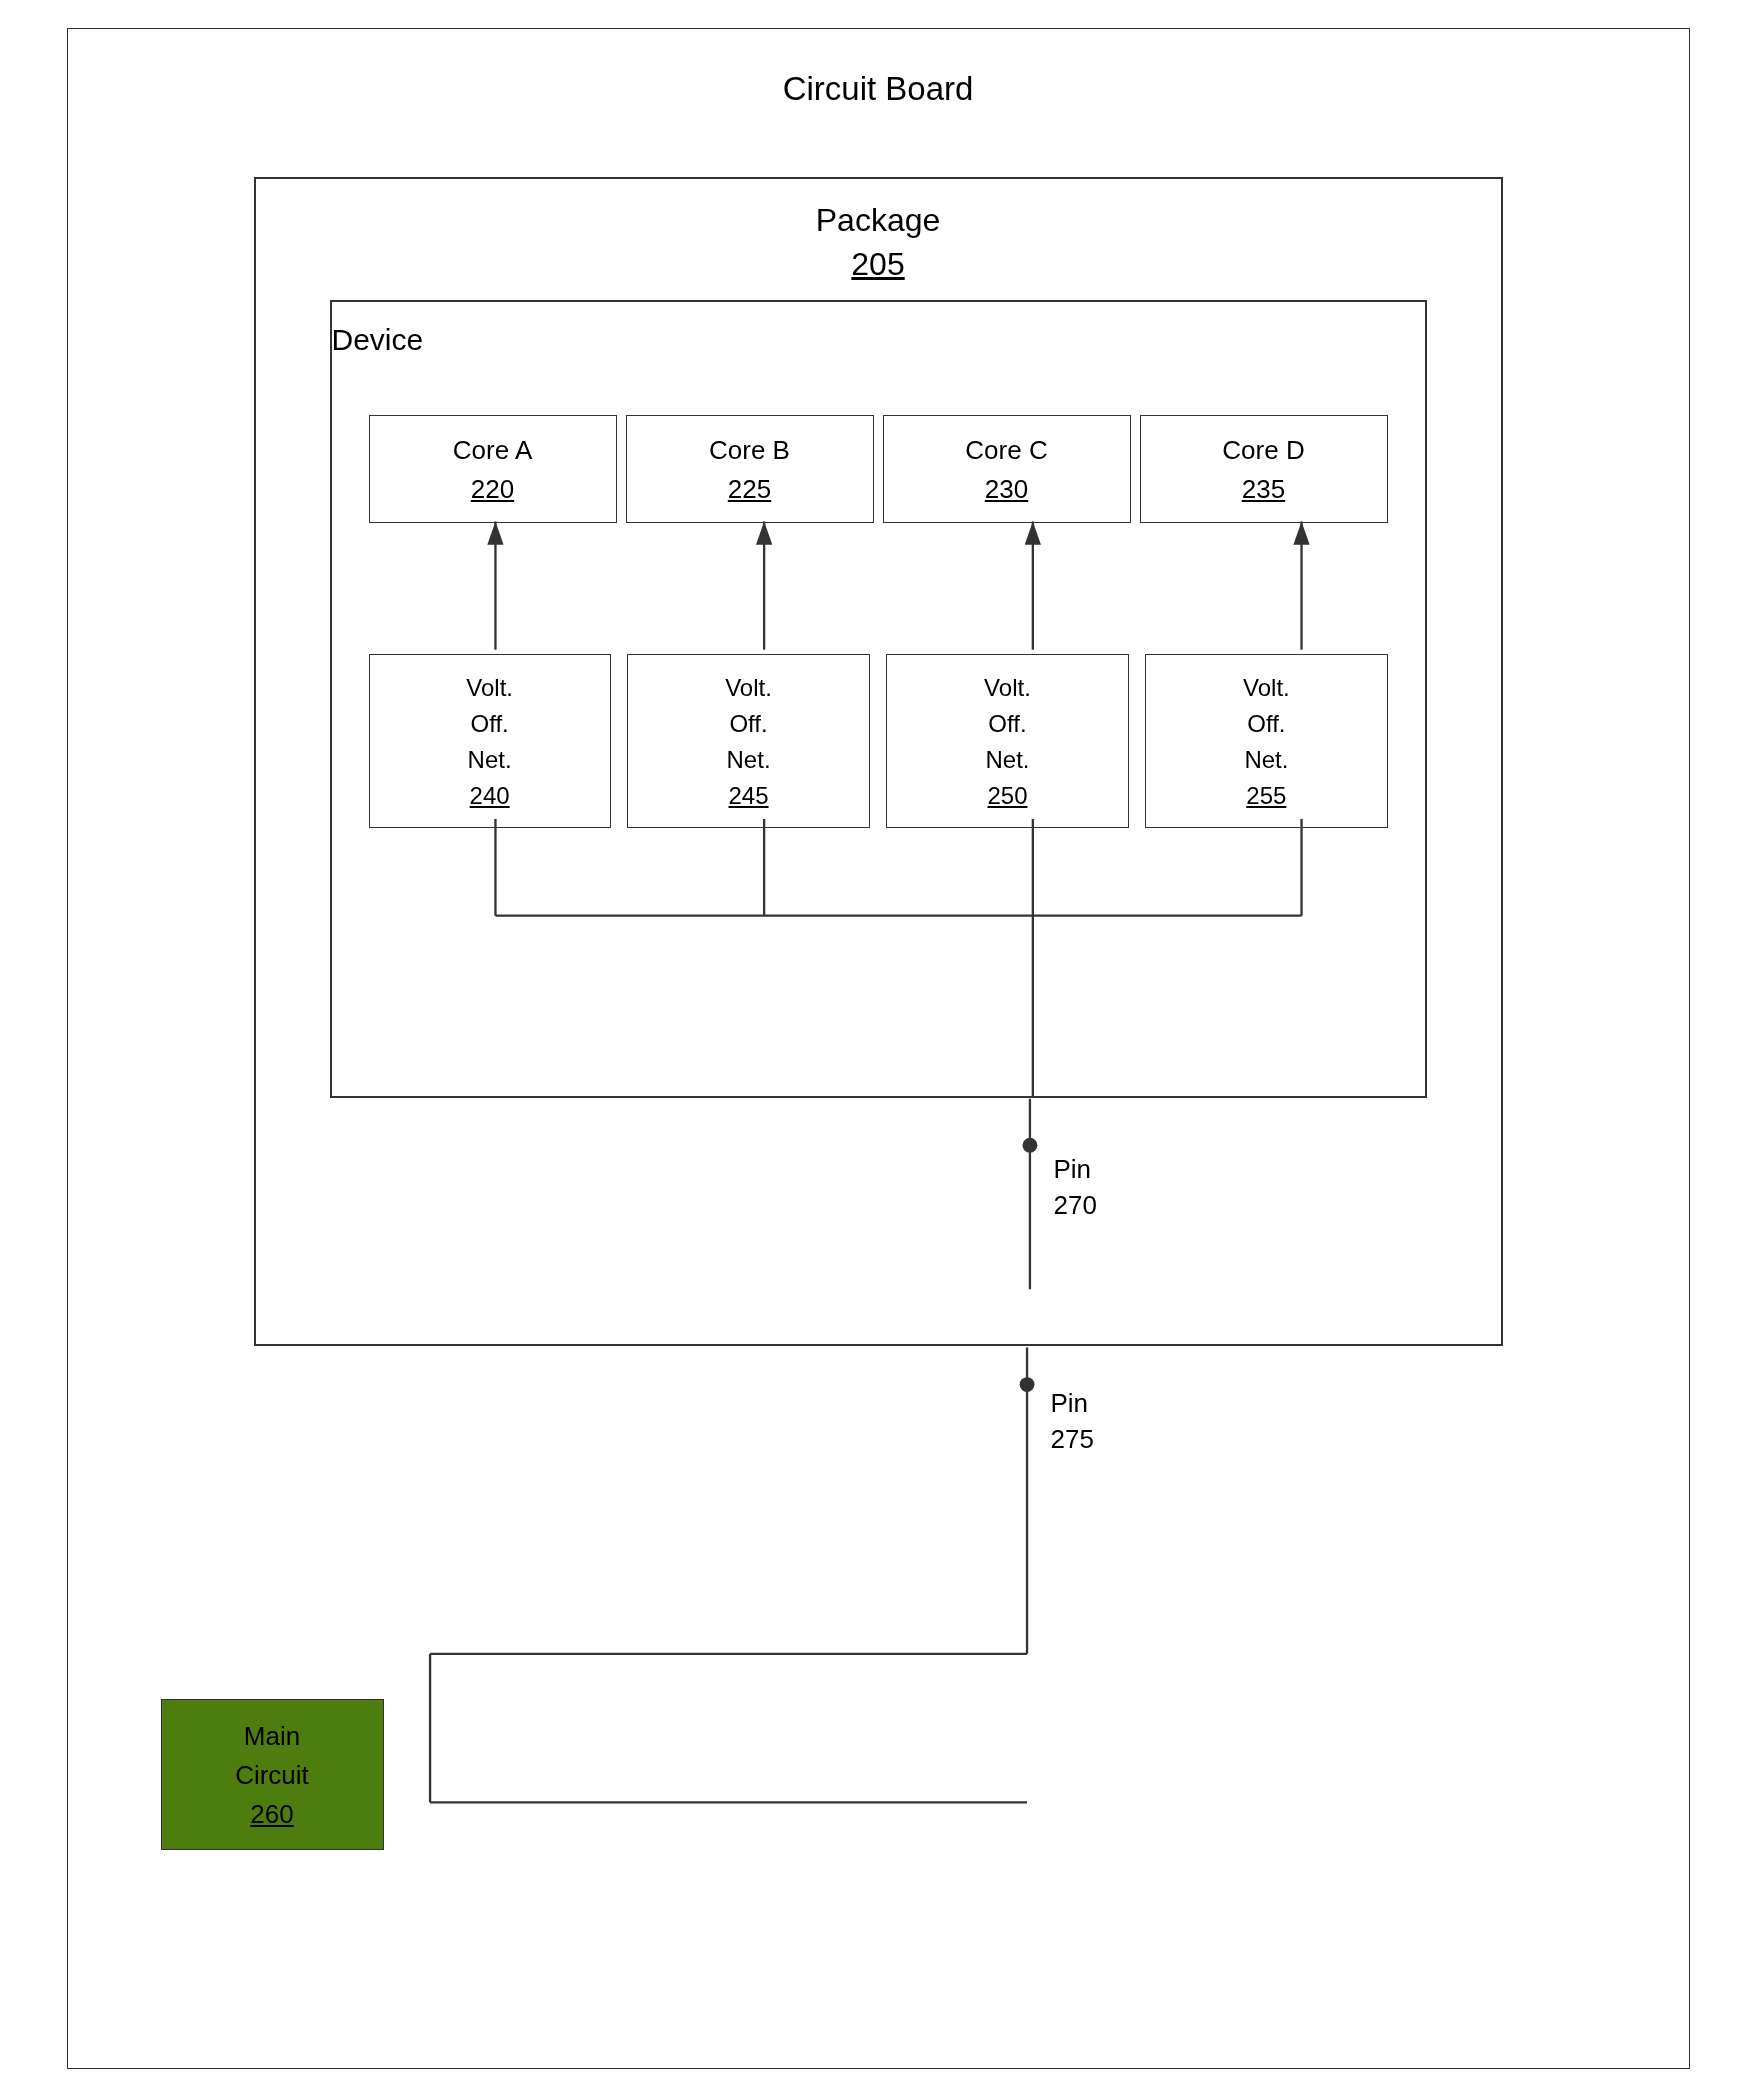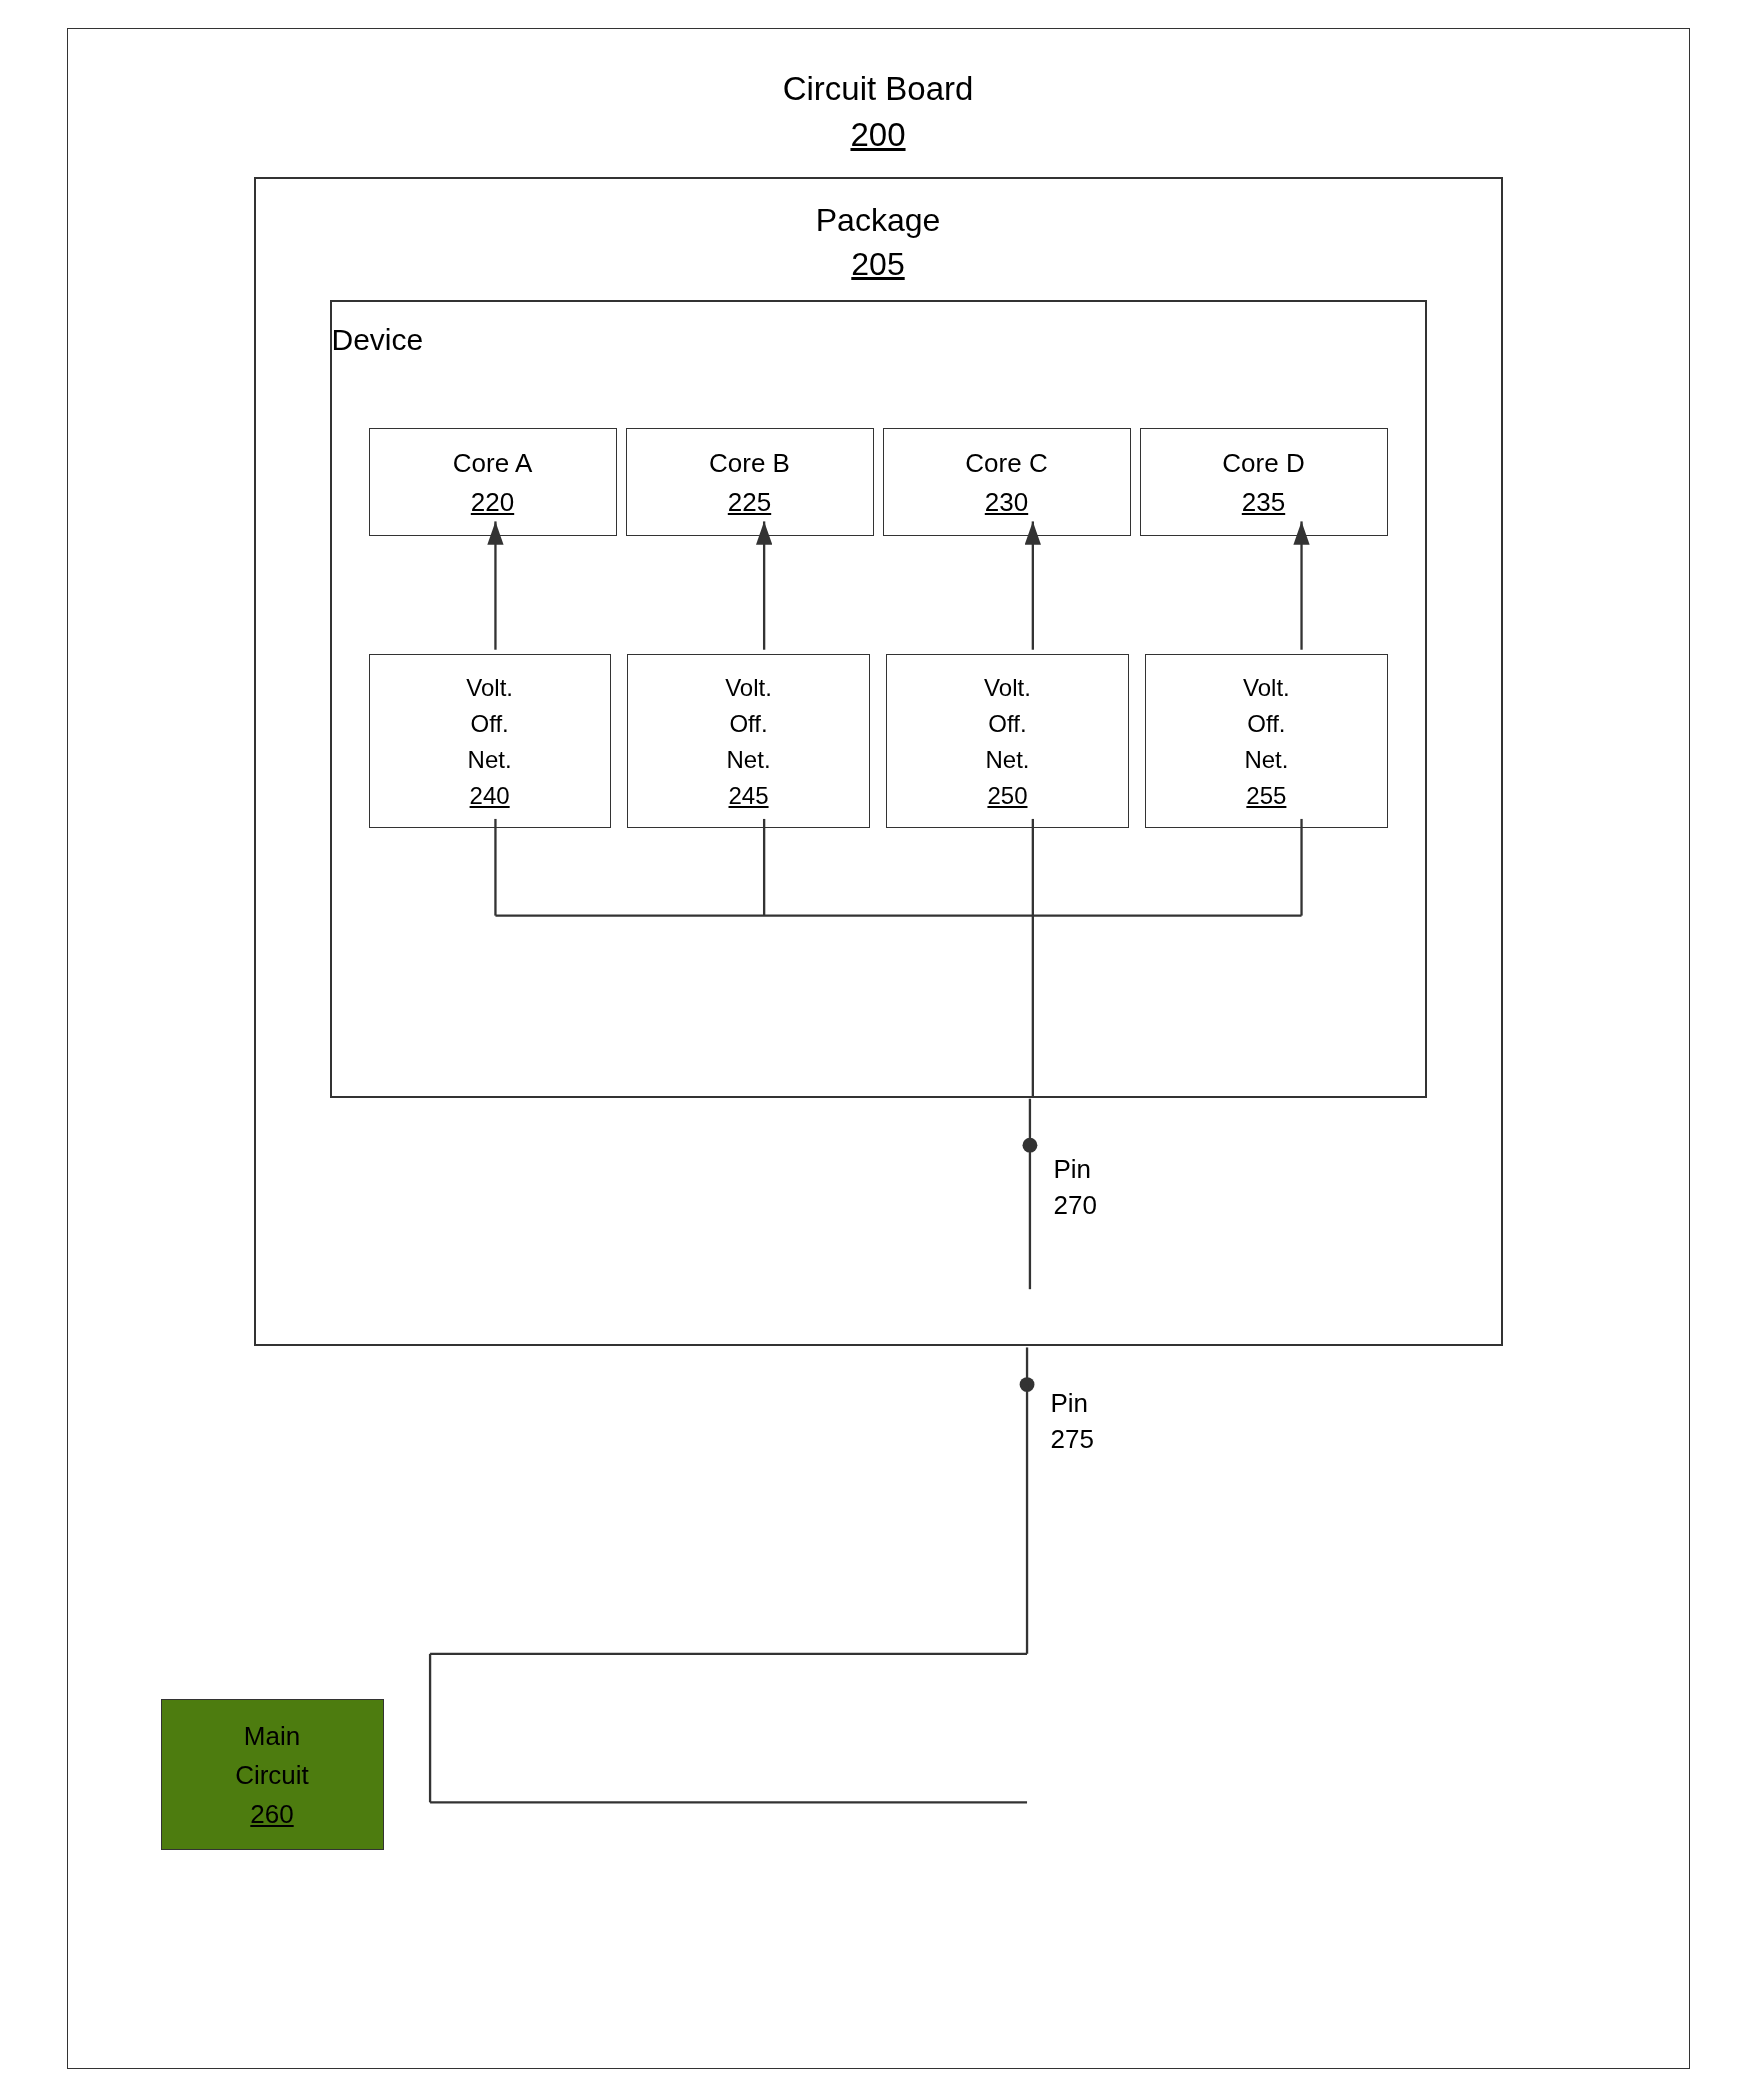--- a/index.html
+++ b/index.html
@@ -56,21 +56,21 @@
     .device-label {
       text-align: left;
       margin-top: 16.7px;
       font-size: 30px;
       line-height: 1.4;
     }
 
     
     .cores-row {
       position: absolute;
-      top: 126px;
+      top: 113px;
       left: 37px;
       right: 37px;
       display: flex;
       gap: 9px;
       justify-content: flex-start;
     }
     .core-box {
       flex: 1;
       border: 1.9px solid #333;
       text-align: center;
@@ -122,21 +122,20 @@
       background: #4d7c0f;
     }
   </style>
 </head>
 <body>
 
 <div class="page">
 
   <div class="circuit-board-title">
     <div>Circuit Board</div>
-    <div class="underline">200</div>
   </div>
 
   <div class="package-box">
     <div class="package-label">
       <div>Package</div>
       <div class="underline">205</div>
     </div>
 
     <div class="device-box">
       <div class="device-label">

